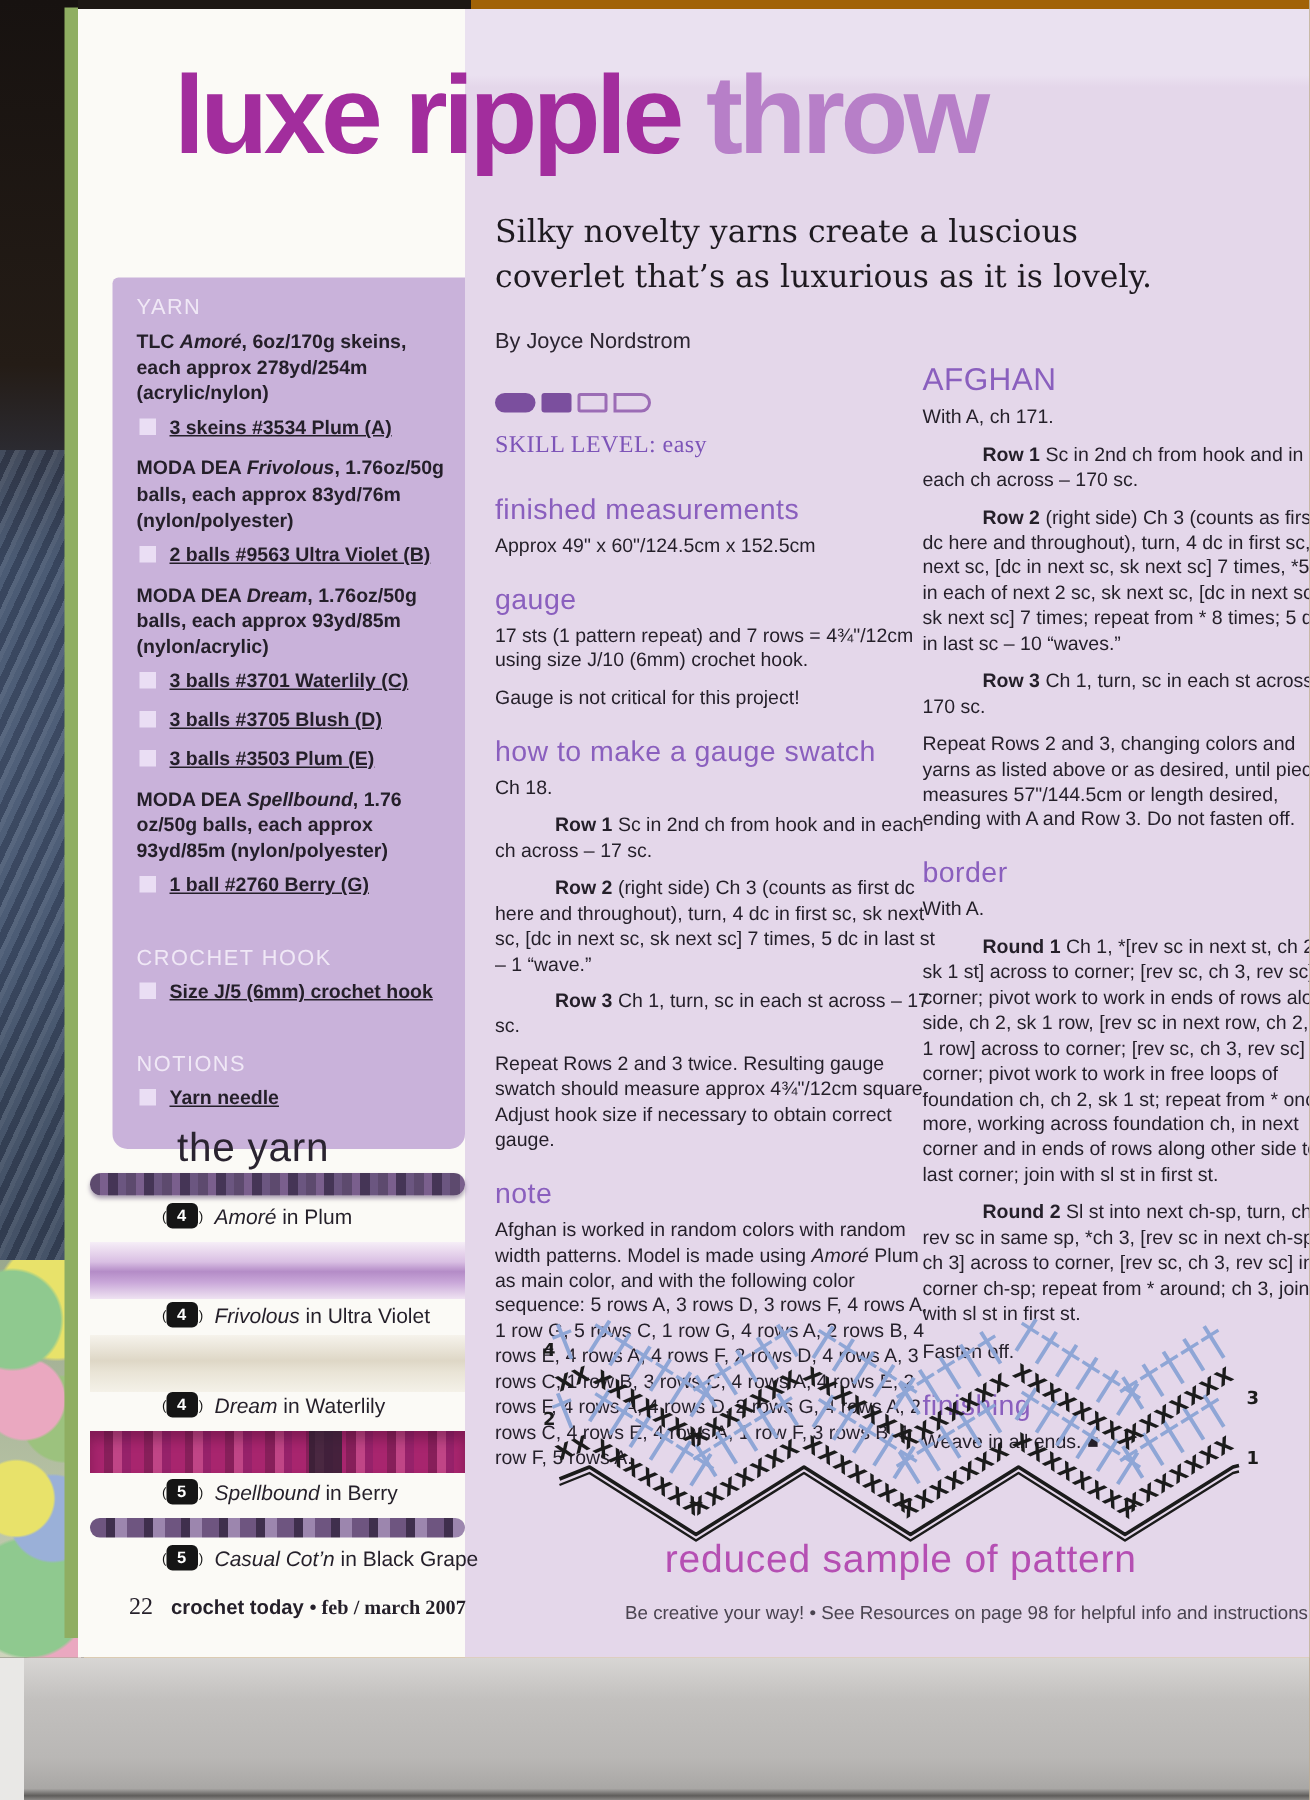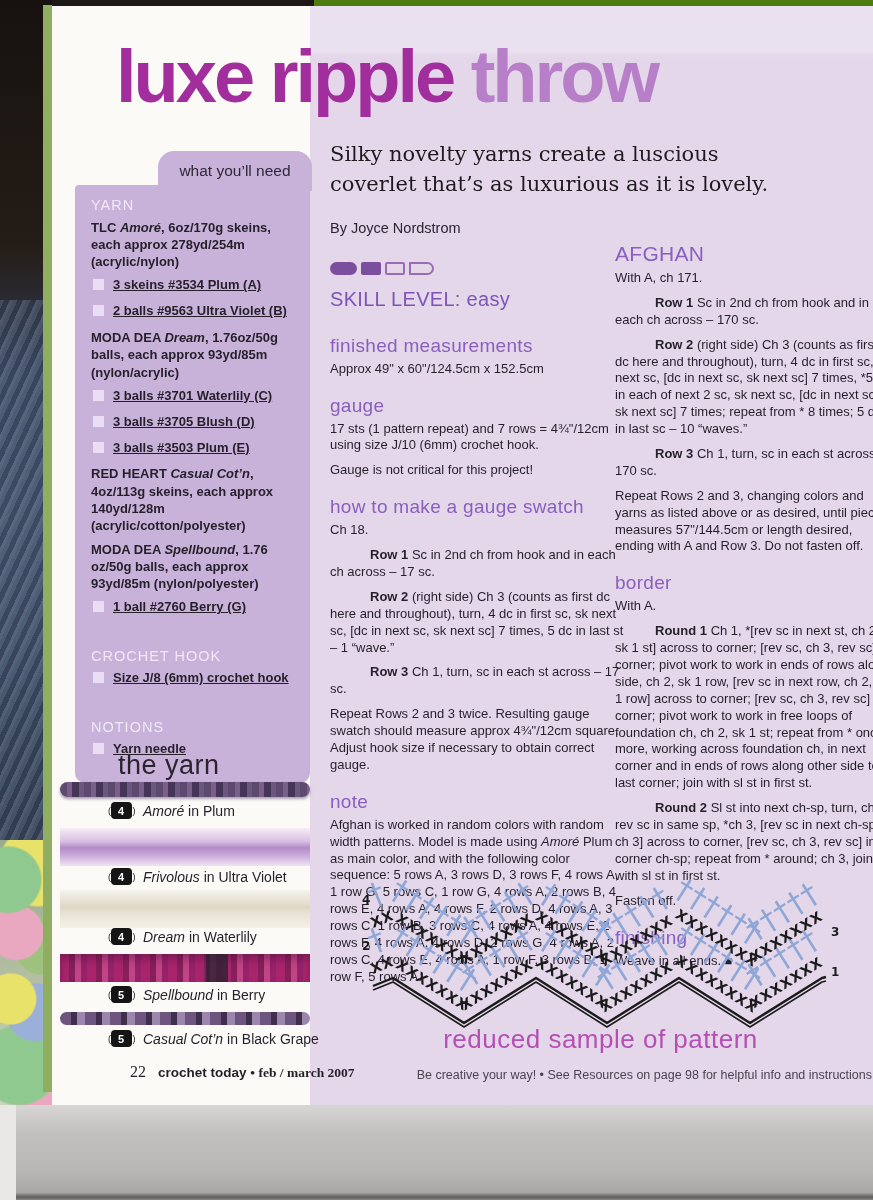--- a/index.html
+++ b/index.html
@@ -1,17 +1,17 @@
 <!DOCTYPE html>
 <html><head>
 <meta charset="utf-8">
 <style>
   html,body{margin:0;padding:0;background:#b7b5b3;}
   #stage{position:relative;width:873px;height:1200px;margin:0 auto;overflow:hidden;
-         font-family:"Liberation Sans",sans-serif;background:#4d7c0f;}
+         font-family:"Liberation Sans",sans-serif;background:#a16207;}
 
   
   .scan-bottom{position:absolute;left:0;top:1105px;width:873px;height:95px;
     background:linear-gradient(180deg,#d8d6d4 0%,#c2c0be 30%,#b9b7b5 70%,#a9a7a5 92%,#5f5d5b 97%,#8a8886 100%);}
   .scan-bottom-left{position:absolute;left:0;top:1105px;width:16px;height:95px;background:#e9e8e6;}
 
   
   .photo-strip{position:absolute;left:0;top:0;width:56px;height:1105px;
     background:linear-gradient(180deg,#171210 0%,#241c16 22%,#2b2a30 27%,#3c4a60 34%,#45536a 46%,#3e4c62 58%,#35404f 66%,#2e3745 74%,#3a4350 80%);}
   .photo-knit{position:absolute;left:0;top:300px;width:52px;height:540px;opacity:.5;
@@ -73,37 +73,37 @@
       background:repeating-linear-gradient(90deg,#6e5580 0 11px,#3f2f4d 11px 17px,#9c86ae 17px 25px);}
   .yarn-line{position:absolute;left:56px;font-size:14px;color:#241f29;display:flex;align-items:center;gap:9px;}
   .yl1{top:796px;} .yl2{top:862px;} .yl3{top:922px;} .yl4{top:980px;} .yl5{top:1024px;}
   .wbadge{display:inline-flex;align-items:center;color:#151515;font-size:9px;letter-spacing:-1.5px;}
   .wbadge .num{display:inline-flex;align-items:center;justify-content:center;width:21px;height:17px;
     background:#151515;color:#fff;font-size:11px;font-weight:bold;border-radius:4px;margin:0 1px;letter-spacing:0;}
   .yarn-line i{font-style:italic;}
 
   
   .foot-left{position:absolute;left:34px;top:1057px;font-size:13.5px;color:#241f29;}
-  .foot-left .pn{font-family:"Liberation Serif",serif;font-size:16px;margin-right:12px;margin-left:44px;}
+  .foot-left .pn{font-family:"Liberation Serif",serif;font-size:16px;margin-right:12px;}
   .foot-left .mag{font-weight:bold;}
   .foot-left .iss{font-family:"Liberation Serif",serif;font-weight:bold;}
   .foot-right{position:absolute;right:1px;top:1062px;font-size:12.5px;color:#4a4450;white-space:nowrap;}
 
   
   .col1{position:absolute;left:278px;top:134px;width:300px;}
   .intro{width:455px;font-family:"DejaVu Serif","Liberation Serif",serif;font-size:21px;line-height:1.42;
     color:#1e1a20;margin:0 0 20px 0;}
   .byline{font-size:14.5px;color:#2b2530;margin:0 0 26px 0;}
   .dots{display:flex;align-items:center;gap:4px;margin:0 0 12px 0;height:14px;}
   .dot{height:13px;box-sizing:border-box;}
   .d1{width:27px;border-radius:7px;background:#7b4f9e;}
   .d2{width:20px;border-radius:2px;background:#7b4f9e;}
   .d3{width:20px;border-radius:2px;border:2px solid #9b6cb5;}
   .d4{width:25px;border-radius:0 8px 8px 0;border:2px solid #9b6cb5;}
-  .skill{font-size:20px;color:#7d54b8;letter-spacing:.3px;margin:0 0 24px 0;}
+  .skill{font-size:16px;color:#7d54b8;letter-spacing:.3px;margin:0 0 24px 0;font-family:Liberation Serif, serif;}
   .sec{margin:0 0 17px 0;width:295px;}
   .sec-h{font-size:19px;color:#8a5fbe;letter-spacing:.3px;margin:0 0 4px 0;font-weight:500;}
   .sec-h.caps{font-size:21px;}
   .body-t,.instr{font-size:13px;line-height:1.3;color:#241f29;margin:0 0 8px 0;}
   .instr b{font-weight:bold;padding-left:40px;}
   .col2{position:absolute;left:563px;top:236px;width:276px;}
   .col2 .sec{width:276px;}
 
   
   .diagram{position:absolute;left:281px;top:868px;}
@@ -127,43 +127,40 @@
   <div class="page-edge-green"></div>
   <div class="top-dark"></div>
 
   <div class="page">
     <div class="panel"></div>
 
     <div class="title">
       <span class="t1">luxe ripple</span><span class="t2"> throw</span>
     </div>
 
-    <div class="side-tab">
-      <span>what you’ll need</span>
-    </div>
     <div class="side-box">
       <div class="side-h">YARN</div>
 
       <p class="side-desc"><span>TLC </span><i>Amoré</i><span>, 6oz/170g skeins, each approx 278yd/254m (acrylic/nylon)</span></p>
       <div class="side-item"><span class="cbx"></span><span>3 skeins #3534 Plum (A)</span></div>
 
+      <p class="side-desc"><span>MODA DEA </span><i>Frivolous</i><span>, 1.76oz/50g balls, each approx 83yd/76m (nylon/polyester)</span></p>
       <div class="side-item"><span class="cbx"></span><span>2 balls #9563 Ultra Violet (B)</span></div>
 
       <p class="side-desc"><span>MODA DEA </span><i>Dream</i><span>, 1.76oz/50g balls, each approx 93yd/85m (nylon/acrylic)</span></p>
       <div class="side-item"><span class="cbx"></span><span>3 balls #3701 Waterlily (C)</span></div>
       <div class="side-item"><span class="cbx"></span><span>3 balls #3705 Blush (D)</span></div>
       <div class="side-item"><span class="cbx"></span><span>3 balls #3503 Plum (E)</span></div>
 
-      <p class="side-desc"><span>RED HEART </span><i>Casual Cot’n</i><span>, 4oz/113g skeins, each approx 140yd/128m (acrylic/cotton/polyester)</span></p>
 
       <p class="side-desc"><span>MODA DEA </span><i>Spellbound</i><span>, 1.76 oz/50g balls, each approx 93yd/85m (nylon/polyester)</span></p>
       <div class="side-item"><span class="cbx"></span><span>1 ball #2760 Berry (G)</span></div>
 
       <div class="side-h gap">CROCHET HOOK</div>
-      <div class="side-item"><span class="cbx"></span><span>Size J/8 (6mm) crochet hook</span></div>
+      <div class="side-item"><span class="cbx"></span><span>Size J/5 (6mm) crochet hook</span></div>
 
       <div class="side-h gap">NOTIONS</div>
       <div class="side-item"><span class="cbx"></span><span>Yarn needle</span></div>
     </div>
 
     <div class="yarn-h">the yarn</div>
     <div class="strip s1"></div>
     <div class="yarn-line yl1">
       <span class="wbadge">(<span class="num">4</span>)</span>
       <span><i>Amoré</i><span> in Plum</span></span>

